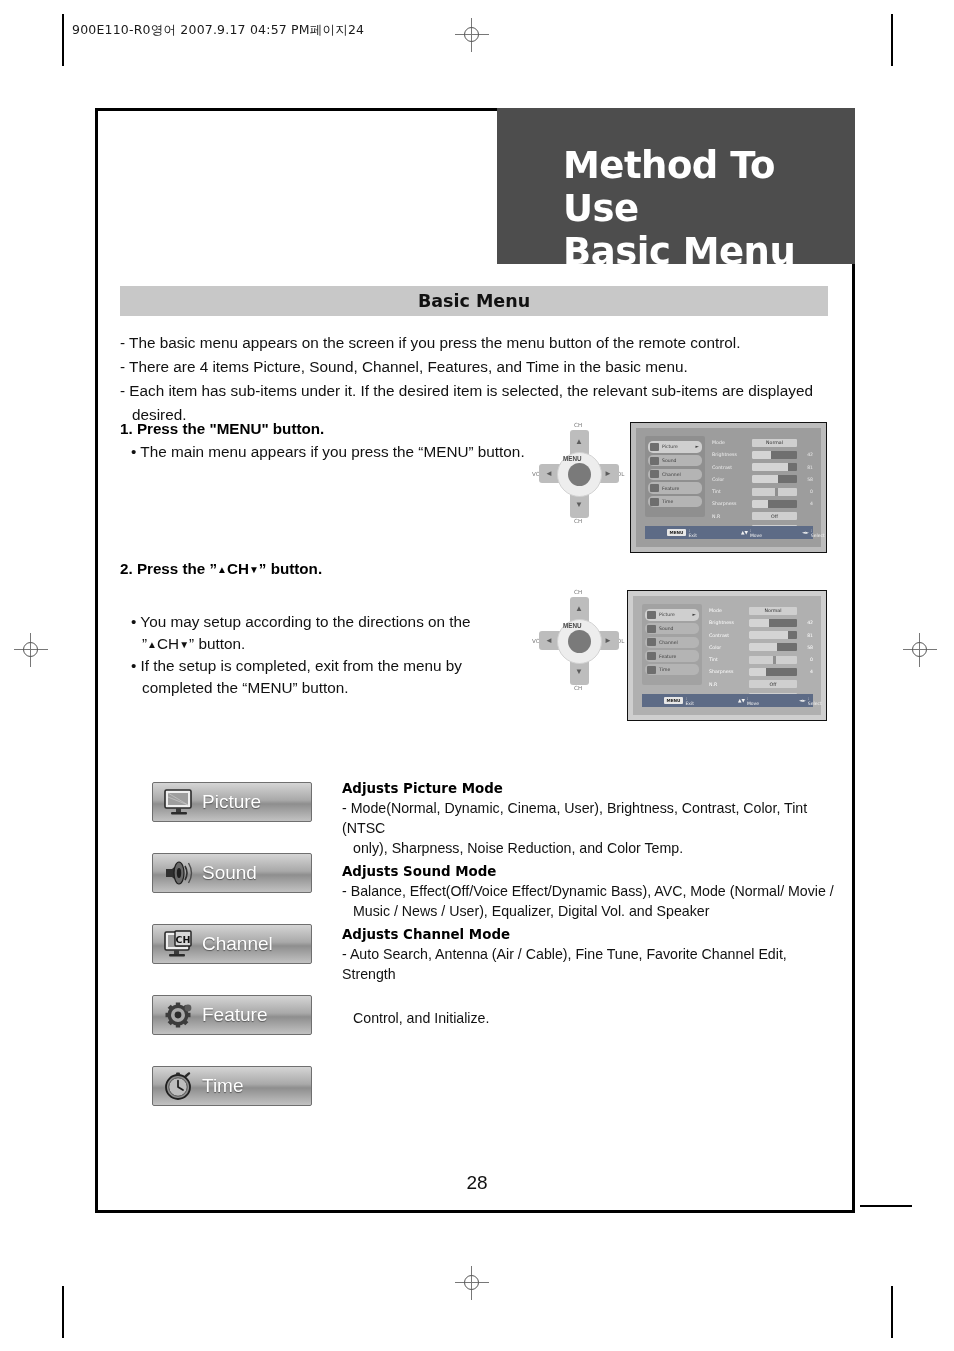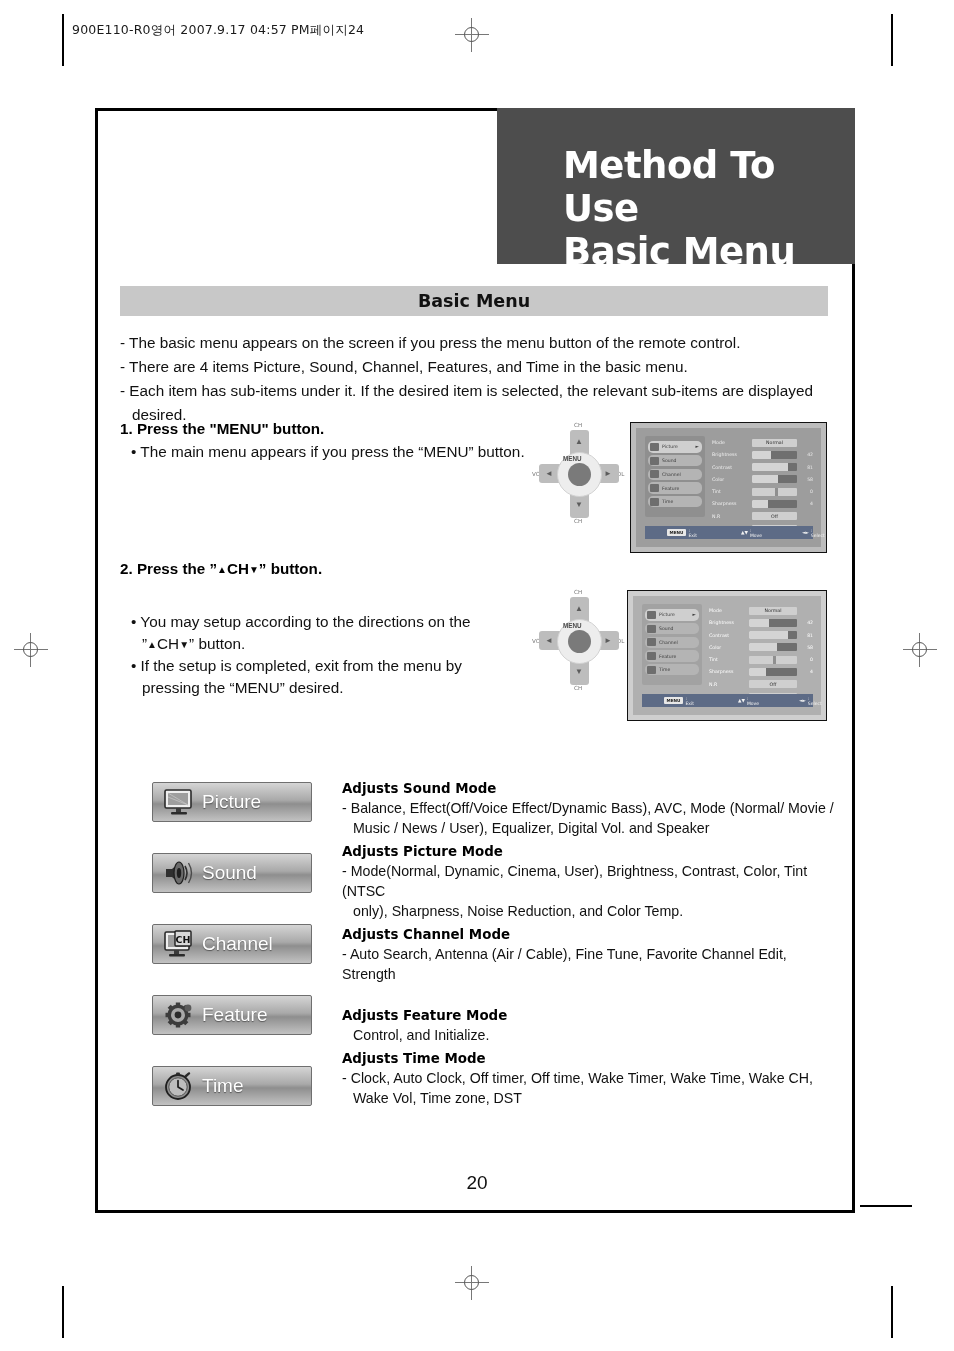--- a/index.html
+++ b/index.html
@@ -186,21 +186,21 @@
 <div class="step" style="left:120px;top:420px;">1. Press the "MENU" button.</div>
 <div class="para" style="left:131px;top:441px;width:420px;">• The main menu appears if you press the “MENU” button.</div>
 
 <div class="step" style="left:120px;top:560px;">
   <span>2. Press the ”</span><span class="tri">▲</span><span>CH</span><span class="tri">▼</span><span>” button.</span>
 </div>
 <div class="para" style="left:131px;top:611px;width:380px;">
   <div>• You may setup according to the directions on the</div>
   <div style="padding-left:11px;"><span>”</span><span class="tri">▲</span><span>CH</span><span class="tri">▼</span><span>” button.</span></div>
   <div>• If the setup is completed, exit from the menu by</div>
-  <div style="padding-left:11px;">pressing the “MENU” desired.</div>
+  <div style="padding-left:11px;">completed the “MENU” button.</div>
 </div>
 
 <div class="navpad" style="left:531px;top:422px;">
   <div class="lbl" style="left:43px;top:0;">CH</div>
   <div class="lbl" style="left:43px;top:96px;">CH</div>
   <div class="lbl" style="left:1px;top:49px;">VOL</div>
   <div class="lbl" style="left:82px;top:49px;">VOL</div>
   <div class="arm armv" style="top:8px;"></div>
   <div class="arm armv" style="top:70px;"></div>
   <div class="arm armh" style="left:8px;"></div>
@@ -493,52 +493,44 @@
       </svg>
     </span>
     <span class="blabel">Time</span>
   </div>
 
 </div>
 
 <div class="descs">
 
   <div class="dgroup">
+    <div class="dhead">Adjusts Picture Mode</div>
+    <div class="dbody">
+      <span>- Mode(Normal, Dynamic, Cinema, User), Brightness, Contrast, Color, Tint (NTSC</span>
+      <span class="cont">only), Sharpness, Noise Reduction, and Color Temp.</span>
+    </div>
+  </div>
+
+  <div class="dgroup">
     <div class="dhead">Adjusts Sound Mode</div>
     <div class="dbody">
       <span>- Balance, Effect(Off/Voice Effect/Dynamic Bass), AVC, Mode (Normal/ Movie /</span>
       <span class="cont">Music / News / User), Equalizer, Digital Vol. and Speaker</span>
     </div>
   </div>
 
-  <div class="dgroup">
-    <div class="dhead">Adjusts Picture Mode</div>
-    <div class="dbody">
-      <span>- Mode(Normal, Dynamic, Cinema, User), Brightness, Contrast, Color, Tint (NTSC</span>
-      <span class="cont">only), Sharpness, Noise Reduction, and Color Temp.</span>
-    </div>
-  </div>
-
   <div class="dgroup" style="margin-bottom:24px;">
     <div class="dhead">Adjusts Channel Mode</div>
     <div class="dbody">
       <span>- Auto Search, Antenna (Air / Cable), Fine Tune, Favorite Channel Edit, Strength</span>
     </div>
   </div>
 
   <div class="dgroup">
-    <div class="dhead">Adjusts Feature Mode</div>
     <div class="dbody">
       <span class="cont">Control, and Initialize.</span>
     </div>
   </div>
 
-  <div class="dgroup">
-    <div class="dhead">Adjusts Time Mode</div>
-    <div class="dbody">
-      <span>- Clock, Auto Clock, Off timer, Off time, Wake Timer, Wake Time, Wake CH,</span>
-      <span class="cont">Wake Vol, Time zone, DST</span>
-    </div>
-  </div>
-
-</div>
-
-<div class="pagenum">20</div>
+
+</div>
+
+<div class="pagenum">28</div>
 
 </body></html>

